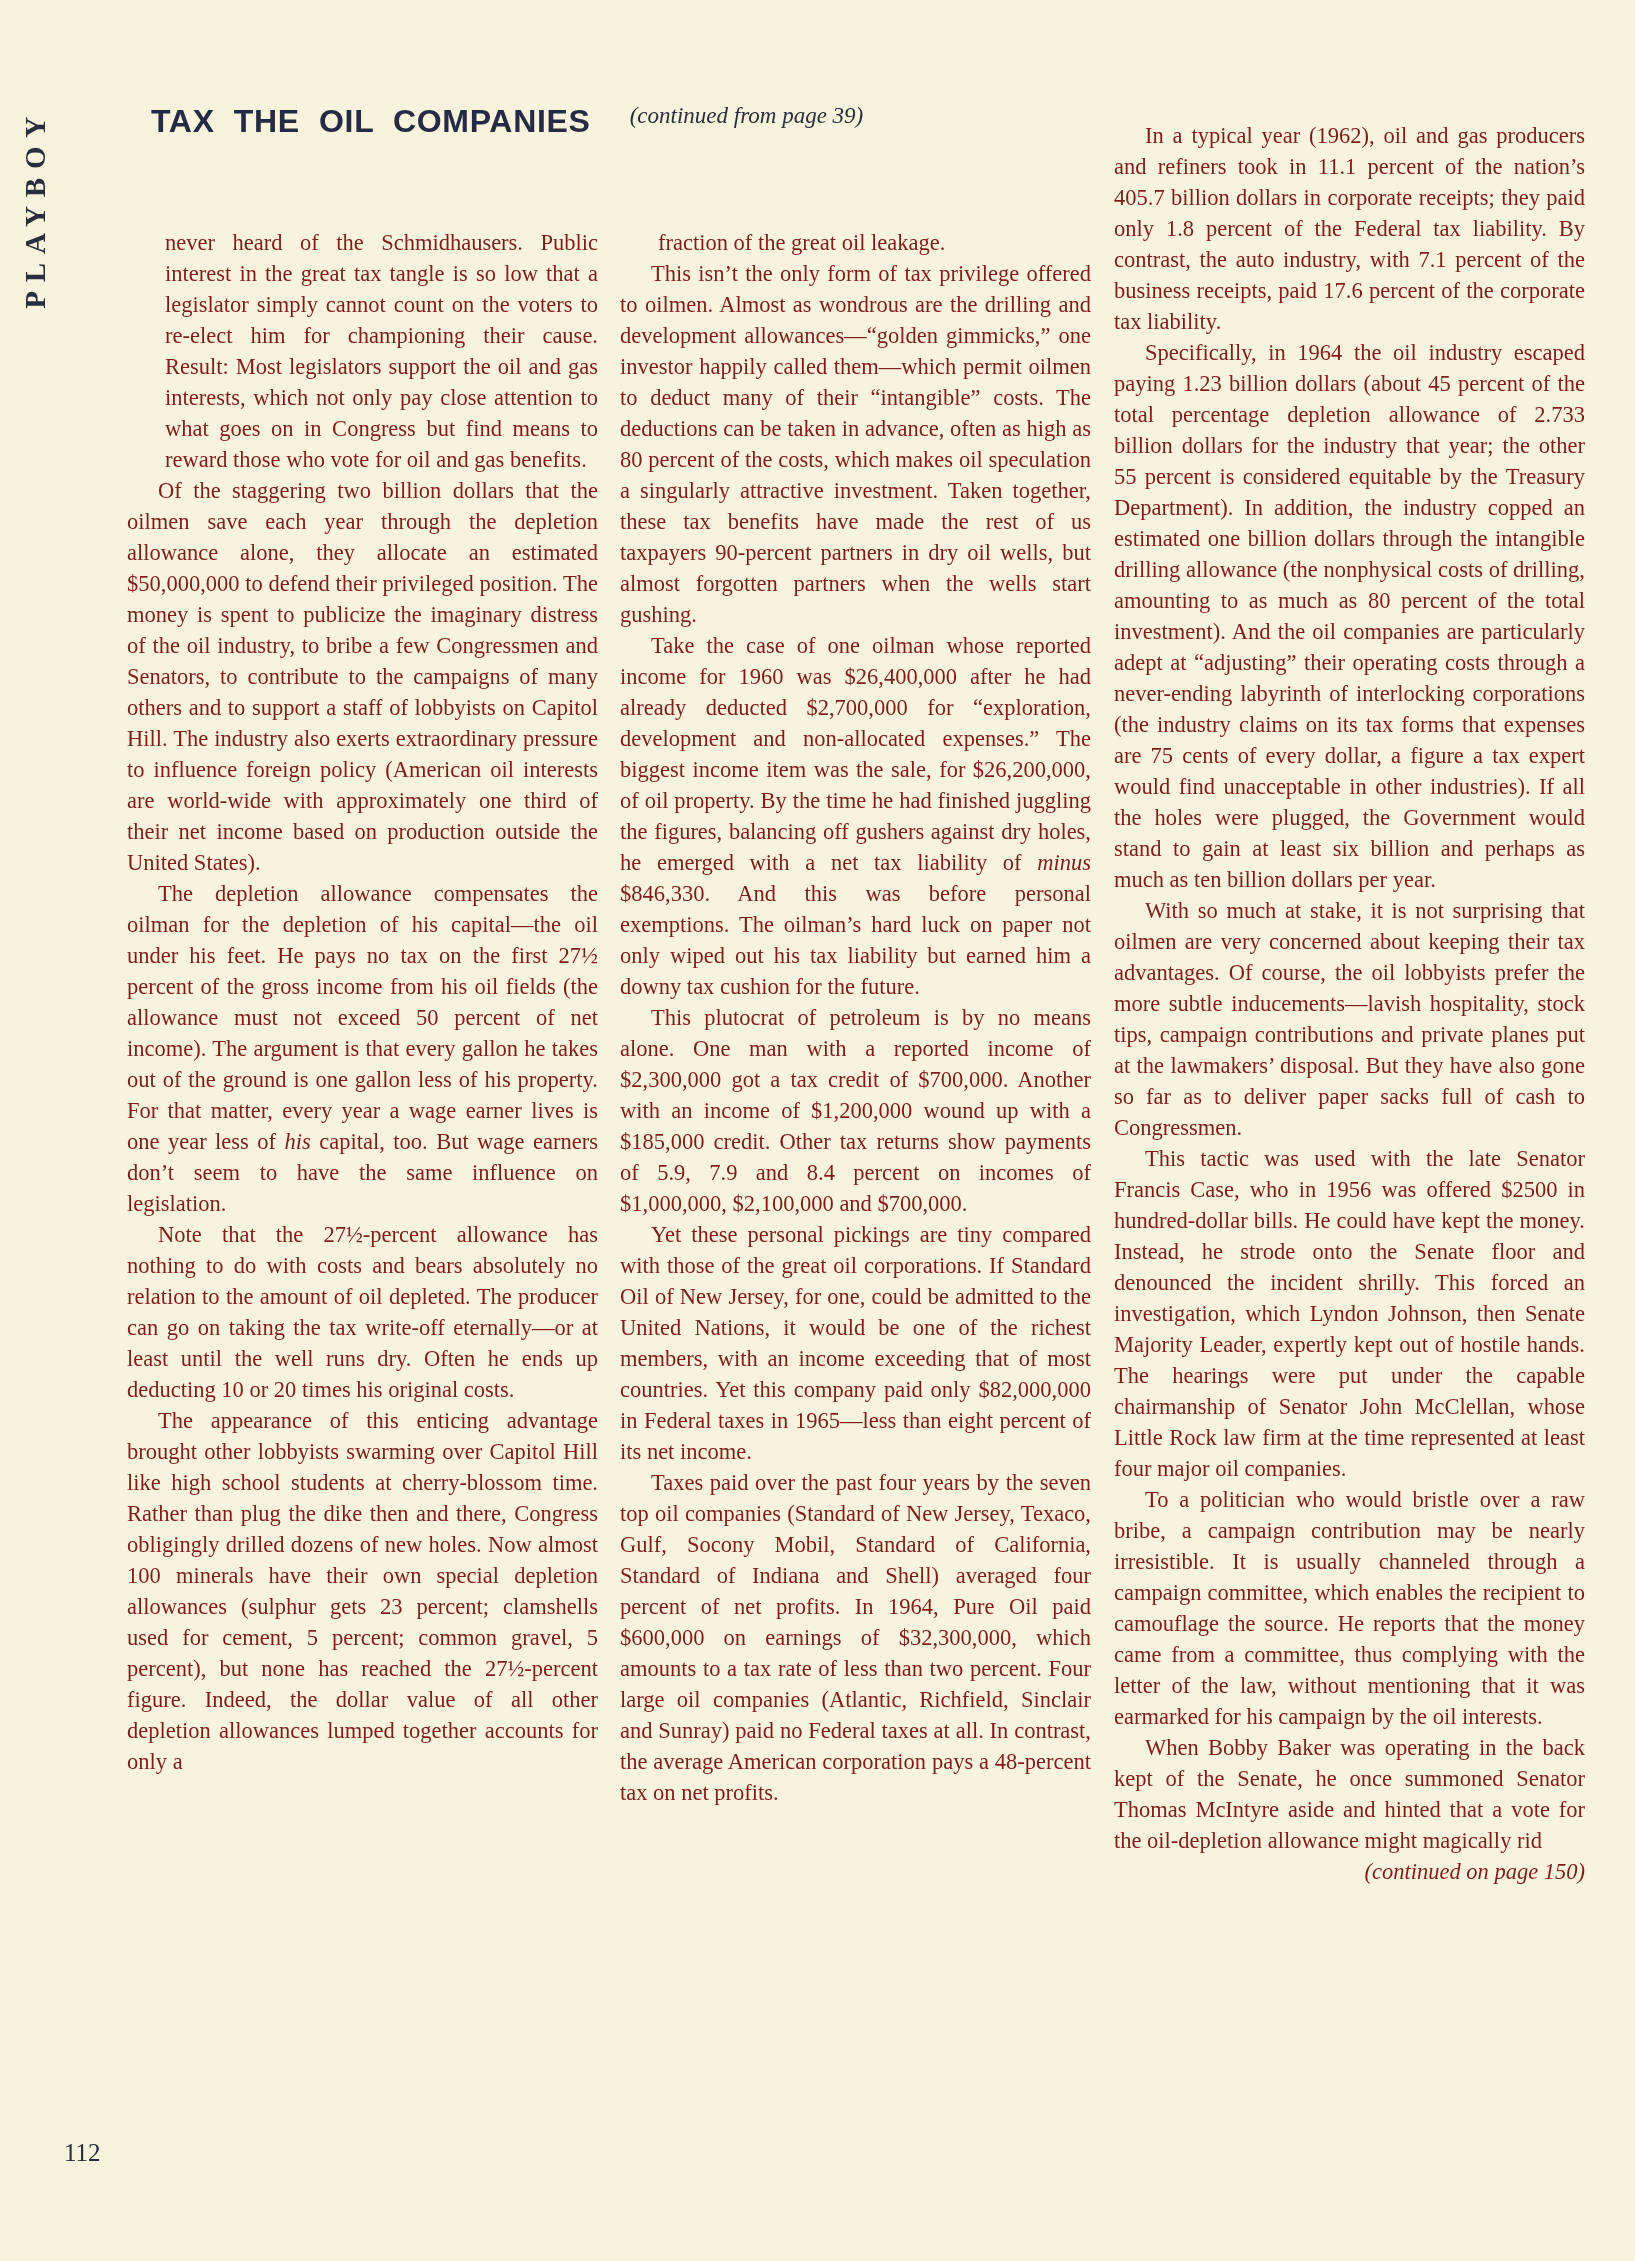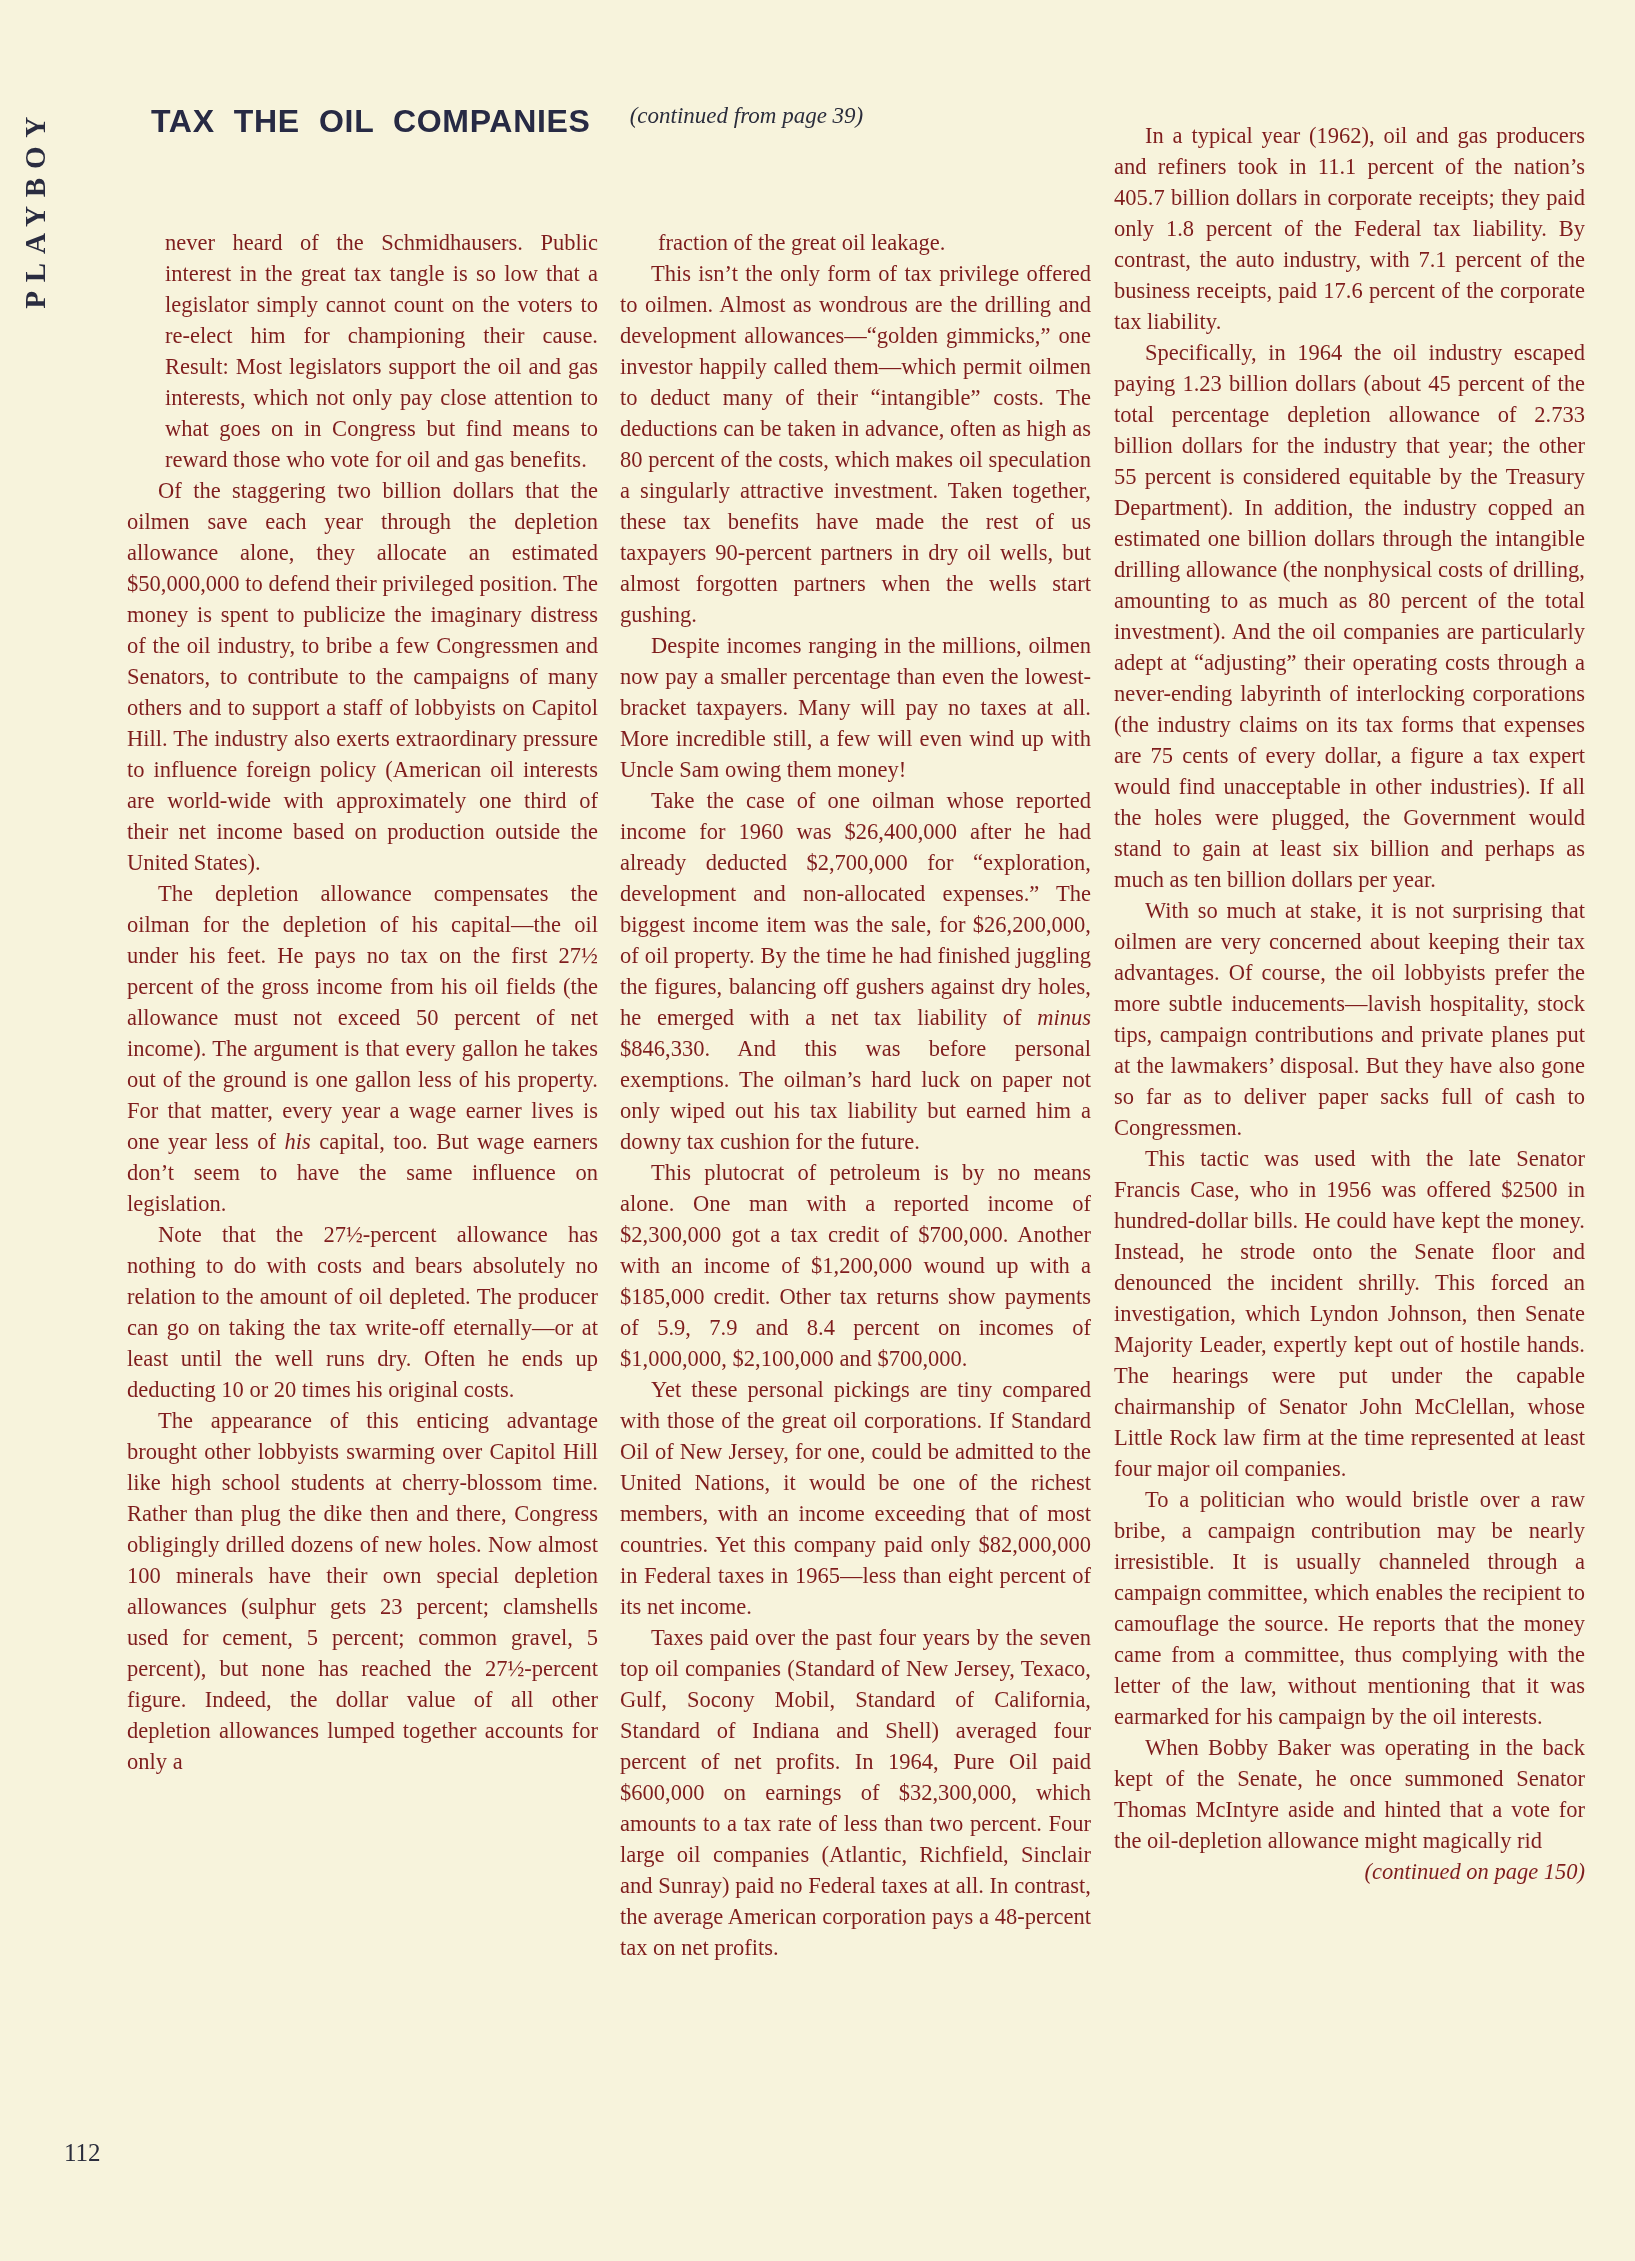--- a/index.html
+++ b/index.html
@@ -93,21 +93,20 @@
     <p class="noindent">never heard of the Schmidhausers. Public interest in the great tax tangle is so low that a legislator simply cannot count on the voters to re-elect him for championing their cause. Result: Most legislators support the oil and gas interests, which not only pay close attention to what goes on in Congress but find means to reward those who vote for oil and gas benefits.</p>
     <p>Of the staggering two billion dollars that the oilmen save each year through the depletion allowance alone, they allocate an estimated $50,000,000 to defend their privileged position. The money is spent to publicize the imaginary distress of the oil industry, to bribe a few Congressmen and Senators, to contribute to the campaigns of many others and to support a staff of lobbyists on Capitol Hill. The industry also exerts extraordinary pressure to influence foreign policy (American oil interests are world-wide with approximately one third of their net income based on production outside the United States).</p>
     <p><span>The depletion allowance compensates the oilman for the depletion of his capital—the oil under his feet. He pays no tax on the first 27½ percent of the gross income from his oil fields (the allowance must not exceed 50 percent of net income). The argument is that every gallon he takes out of the ground is one gallon less of his property. For that matter, every year a wage earner lives is one year less of </span><span class="ital">his</span><span> capital, too. But wage earners don’t seem to have the same influence on legislation.</span></p>
     <p>Note that the 27½-percent allowance has nothing to do with costs and bears absolutely no relation to the amount of oil depleted. The producer can go on taking the tax write-off eternally—or at least until the well runs dry. Often he ends up deducting 10 or 20 times his original costs.</p>
     <p>The appearance of this enticing advantage brought other lobbyists swarming over Capitol Hill like high school students at cherry-blossom time. Rather than plug the dike then and there, Congress obligingly drilled dozens of new holes. Now almost 100 minerals have their own special depletion allowances (sulphur gets 23 percent; clamshells used for cement, 5 percent; common gravel, 5 percent), but none has reached the 27½-percent figure. Indeed, the dollar value of all other depletion allowances lumped together accounts for only a</p>
   </section>
 
   <section class="col col2">
     <p class="noindent">fraction of the great oil leakage.</p>
     <p>This isn’t the only form of tax privilege offered to oilmen. Almost as wondrous are the drilling and development allowances—“golden gimmicks,” one investor happily called them—which permit oilmen to deduct many of their “intangible” costs. The deductions can be taken in advance, often as high as 80 percent of the costs, which makes oil speculation a singularly attractive investment. Taken together, these tax benefits have made the rest of us taxpayers 90-percent partners in dry oil wells, but almost forgotten partners when the wells start gushing.</p>
-    <p>Despite incomes ranging in the millions, oilmen now pay a smaller percentage than even the lowest-bracket taxpayers. Many will pay no taxes at all. More incredible still, a few will even wind up with Uncle Sam owing them money!</p>
     <p><span>Take the case of one oilman whose reported income for 1960 was $26,400,000 after he had already deducted $2,700,000 for “exploration, development and non-allocated expenses.” The biggest income item was the sale, for $26,200,000, of oil property. By the time he had finished juggling the figures, balancing off gushers against dry holes, he emerged with a net tax liability of </span><span class="ital">minus</span><span> $846,330. And this was before personal exemptions. The oilman’s hard luck on paper not only wiped out his tax liability but earned him a downy tax cushion for the future.</span></p>
     <p>This plutocrat of petroleum is by no means alone. One man with a reported income of $2,300,000 got a tax credit of $700,000. Another with an income of $1,200,000 wound up with a $185,000 credit. Other tax returns show payments of 5.9, 7.9 and 8.4 percent on incomes of $1,000,000, $2,100,000 and $700,000.</p>
     <p>Yet these personal pickings are tiny compared with those of the great oil corporations. If Standard Oil of New Jersey, for one, could be admitted to the United Nations, it would be one of the richest members, with an income exceeding that of most countries. Yet this company paid only $82,000,000 in Federal taxes in 1965—less than eight percent of its net income.</p>
     <p>Taxes paid over the past four years by the seven top oil companies (Standard of New Jersey, Texaco, Gulf, Socony Mobil, Standard of California, Standard of Indiana and Shell) averaged four percent of net profits. In 1964, Pure Oil paid $600,000 on earnings of $32,300,000, which amounts to a tax rate of less than two percent. Four large oil companies (Atlantic, Richfield, Sinclair and Sunray) paid no Federal taxes at all. In contrast, the average American corporation pays a 48-percent tax on net profits.</p>
   </section>
 
   <section class="col col3">
     <p>In a typical year (1962), oil and gas producers and refiners took in 11.1 percent of the nation’s 405.7 billion dollars in corporate receipts; they paid only 1.8 percent of the Federal tax liability. By contrast, the auto industry, with 7.1 percent of the business receipts, paid 17.6 percent of the corporate tax liability.</p>
     <p>Specifically, in 1964 the oil industry escaped paying 1.23 billion dollars (about 45 percent of the total percentage depletion allowance of 2.733 billion dollars for the industry that year; the other 55 percent is considered equitable by the Treasury Department). In addition, the industry copped an estimated one billion dollars through the intangible drilling allowance (the nonphysical costs of drilling, amounting to as much as 80 percent of the total investment). And the oil companies are particularly adept at “adjusting” their operating costs through a never-ending labyrinth of interlocking corporations (the industry claims on its tax forms that expenses are 75 cents of every dollar, a figure a tax expert would find unacceptable in other industries). If all the holes were plugged, the Government would stand to gain at least six billion and perhaps as much as ten billion dollars per year.</p>
     <p>With so much at stake, it is not surprising that oilmen are very concerned about keeping their tax advantages. Of course, the oil lobbyists prefer the more subtle inducements—lavish hospitality, stock tips, campaign contributions and private planes put at the lawmakers’ disposal. But they have also gone so far as to deliver paper sacks full of cash to Congressmen.</p>

